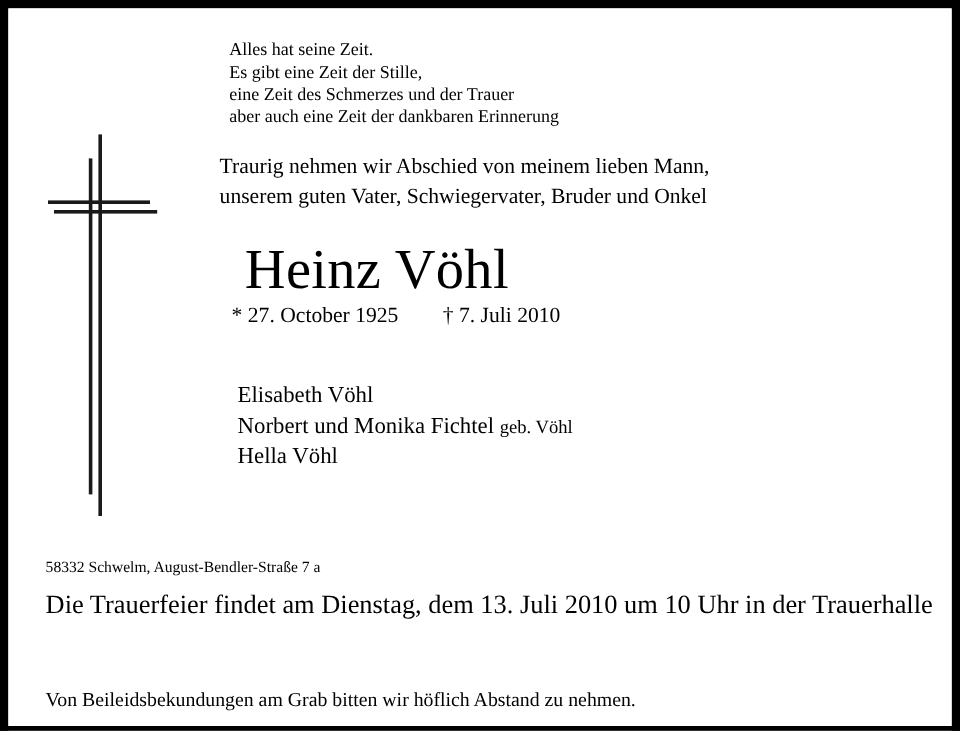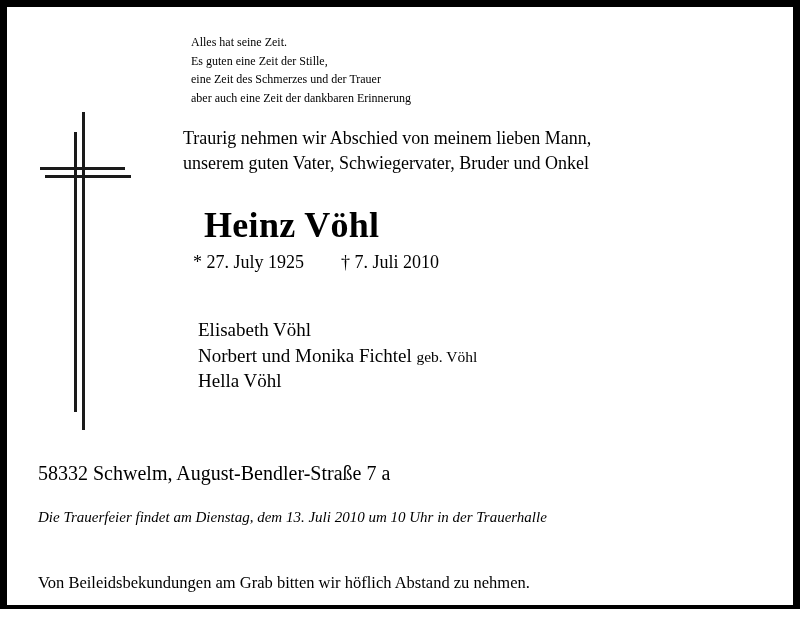--- a/index.html
+++ b/index.html
@@ -82,43 +82,43 @@
     top: 70px;
     width: 86px;
     height: 3px;
   }
 
   
   .epigraph {
     position: absolute;
     left: 184px;
     top: 26px;
-    font-size: 12px;
+    font-size: 15px;
     line-height: 18.5px;
     white-space: nowrap;
   }
   .epigraph div { white-space: nowrap; }
 
   
   .dedication {
     position: absolute;
     left: 176px;
     top: 119px;
     font-size: 18px;
     line-height: 25px;
     white-space: nowrap;
   }
 
   
   .deceased-name {
     position: absolute;
     left: 197px;
     top: 196px;
-    font-size: 36px;
-    font-weight: bold;
+    font-size: 47px;
+    font-weight: normal;
     letter-spacing: 0.3px;
     line-height: 44px;
     white-space: nowrap;
     text-align: center;
   }
 
   
   .life-dates {
     position: absolute;
     left: 186px;
@@ -143,34 +143,33 @@
   .survivors .nee {
     font-size: 15.5px;
     text-align: right;
   }
 
   
   .address {
     position: absolute;
     left: 31px;
     top: 455px;
-    font-size: 20px;
+    font-size: 13px;
     line-height: 22px;
     white-space: nowrap;
   }
 
   
   .service {
     position: absolute;
     left: 31px;
-    top: 498px;
-    font-size: 15px;
+    top: 484px;
+    font-size: 22px;
     line-height: 25px;
     white-space: nowrap;
-    font-style: italic;
   }
 
   
   .closing {
     position: absolute;
     left: 31px;
     top: 565px;
     font-size: 16.5px;
     line-height: 22px;
     white-space: nowrap;
@@ -190,35 +189,35 @@
 
     <div class="cross">
       <span class="v-main"></span>
       <span class="v-second"></span>
       <span class="h-main"></span>
       <span class="h-second"></span>
     </div>
 
     <div class="epigraph">
       <div>Alles hat seine Zeit.</div>
-      <div>Es guten eine Zeit der Stille,</div>
+      <div>Es gibt eine Zeit der Stille,</div>
       <div>eine Zeit des Schmerzes und der Trauer</div>
       <div>aber auch eine Zeit der dankbaren Erinnerung</div>
     </div>
 
     <div class="dedication">
       <div>Traurig nehmen wir Abschied von meinem lieben Mann,</div>
       <div>unserem guten Vater, Schwiegervater, Bruder und Onkel</div>
     </div>
 
     <div class="deceased-name">Heinz Vöhl</div>
 
     <div class="life-dates">
       <span class="sym">*</span>
-      <span>27. July 1925</span>
+      <span>27. October 1925</span>
       <span class="gap"></span>
       <span class="sym">†</span>
       <span>7. Juli 2010</span>
     </div>
 
     <div class="survivors">
       <div>
         <span>Elisabeth Vöhl</span>
         <span class="nee"></span>
       </div>

